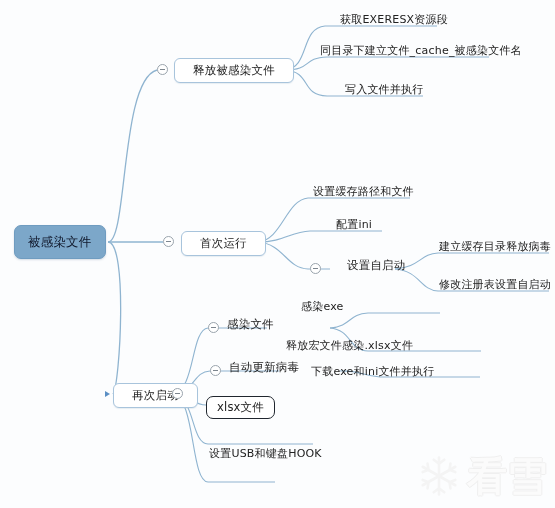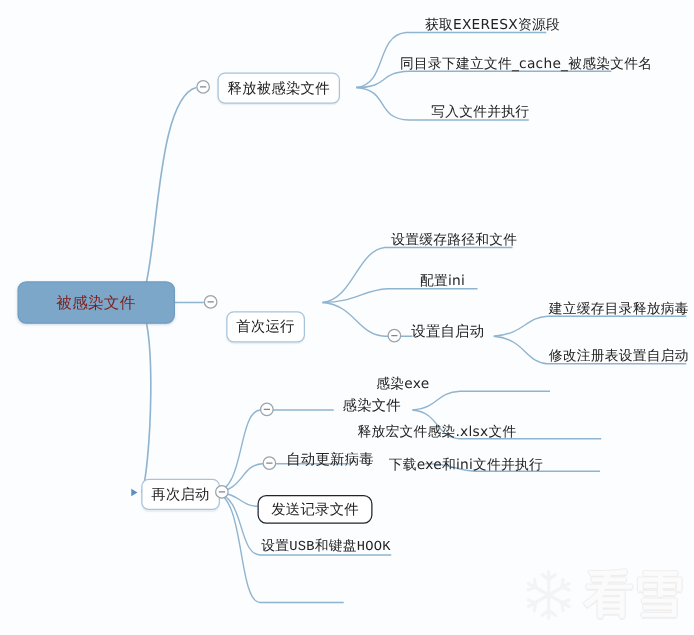--- a/index.html
+++ b/index.html
@@ -36,34 +36,34 @@
     letter-spacing: .2px;
   }
   .node .lbl {
     display: inline-block;
     text-align: center;
   }
 
   
   .node.root {
     background: #7ca7c9;
-    color: #7f1d1d;
+    color: #0f172a;
     border: 1px solid #6f9cc0;
     border-radius: 7px;
-    padding: 9px 30px;
+    padding: 9px 13px;
     font-size: 12.5px;
     box-shadow: 0 1px 2px rgba(90,120,150,.25);
   }
 
   
   .node.boxed {
     background: #ffffff;
     border: 1px solid #a8c4dc;
     border-radius: 6px;
-    padding: 5px 7px;
+    padding: 5px 18px;
     font-size: 11.5px;
     box-shadow: 0 1px 1px rgba(140,165,190,.18);
   }
 
   
   .node.selected {
     background: #ffffff;
     border: 1.6px solid #20262e;
     border-radius: 7px;
     padding: 4px 10px;
@@ -190,53 +190,53 @@
 
   <div class="node leaf" style="left:318px; top:43px;">
     <span class="lbl">同目录下建立文件_cache_被感染文件名</span>
   </div>
 
   <div class="node leaf" style="left:343px; top:82px;">
     <span class="lbl">写入文件并执行</span>
   </div>
 
   <span class="toggle" style="left:163px; top:236px;"></span>
-  <div class="node boxed" style="left:181px; top:249px;">
+  <div class="node boxed" style="left:181px; top:231px;">
     <span class="lbl">首次运行</span>
   </div>
 
   <div class="node leaf" style="left:311px; top:184px;">
     <span class="lbl">设置缓存路径和文件</span>
   </div>
 
   <div class="node leaf" style="left:334px; top:217px;">
     <span class="lbl">配置ini</span>
   </div>
 
   <span class="toggle" style="left:310px; top:263px;"></span>
-  <div class="node plain" style="left:327px; top:257px;">
+  <div class="node plain" style="left:345px; top:257px;">
     <span class="lbl">设置自启动</span>
   </div>
 
   <div class="node leaf" style="left:437px; top:239px;">
     <span class="lbl">建立缓存目录释放病毒</span>
   </div>
 
   <div class="node leaf" style="left:437px; top:277px;">
     <span class="lbl">修改注册表设置自启动</span>
   </div>
 
   <span class="arrow-marker" style="left:105px; top:391px;"></span>
   <div class="node boxed" style="left:113px; top:383px;">
     <span class="lbl">再次启动</span>
   </div>
   <span class="toggle" style="left:172px; top:388px;"></span>
 
   <span class="toggle" style="left:208px; top:322px;"></span>
-  <div class="node plain" style="left:225px; top:316px;margin-left:47px;">
+  <div class="node plain" style="left:225px; top:316px;">
     <span class="lbl">感染文件</span>
   </div>
 
   <div class="node leaf" style="left:299px; top:299px;">
     <span class="lbl">感染exe</span>
   </div>
 
   <div class="node leaf" style="left:284px; top:338px;">
     <span class="lbl">释放宏文件感染.xlsx文件</span>
   </div>
@@ -244,24 +244,24 @@
   <span class="toggle" style="left:210px; top:365px;"></span>
   <div class="node plain" style="left:227px; top:359px;">
     <span class="lbl">自动更新病毒</span>
   </div>
 
   <div class="node leaf" style="left:309px; top:364px;">
     <span class="lbl">下载exe和ini文件并执行</span>
   </div>
 
   <div class="node selected" style="left:206px; top:396px;">
-    <span class="lbl">发送记录文件</span>
-  </div>
-
-  <div class="node leaf" style="left:207px; top:430px;font-family:Liberation Mono, monospace;">
+    <span class="lbl">xlsx文件</span>
+  </div>
+
+  <div class="node leaf" style="left:207px; top:446px;">
     <span class="lbl">设置USB和键盘HOOK</span>
   </div>
 
 
   <div id="watermark">
     <svg width="44" height="44" viewBox="0 0 100 100">
       <g stroke="#f4f4f4" stroke-width="6" stroke-linecap="round" fill="none">
         <line x1="50" y1="8" x2="50" y2="92"></line>
         <line x1="13" y1="29" x2="87" y2="71"></line>
         <line x1="13" y1="71" x2="87" y2="29"></line>

